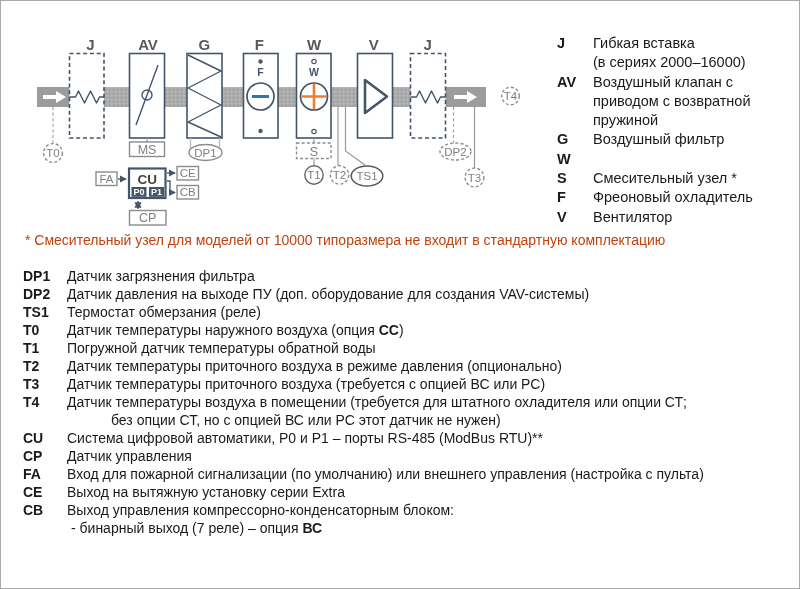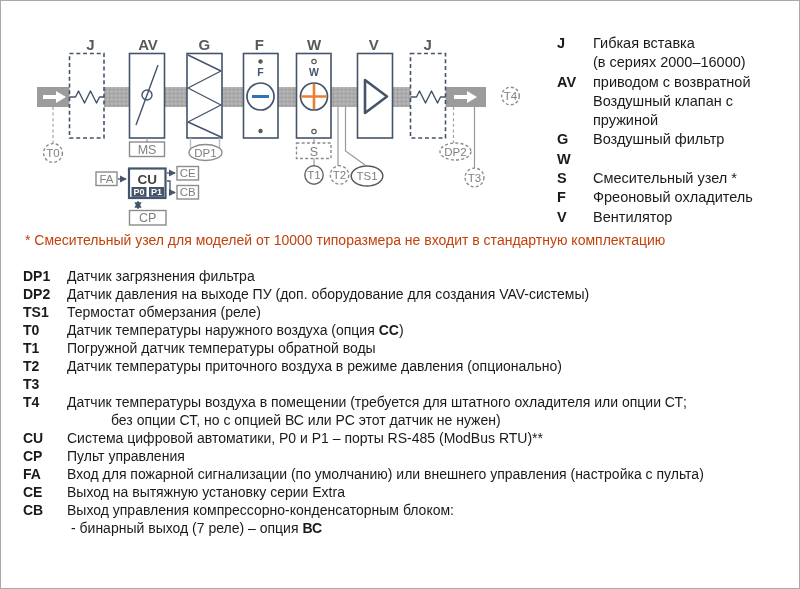--- a/index.html
+++ b/index.html
@@ -204,22 +204,22 @@
     <span class="lg-val">
       <span class="lg-line">Гибкая вставка</span>
       <span class="lg-line">(в сериях 2000–16000)</span>
       <span class="lg-line"></span>
     </span>
   </div>
 
   <div class="lg-row">
     <span class="lg-key">AV</span>
     <span class="lg-val">
+      <span class="lg-line">Воздушный клапан с</span>
       <span class="lg-line">приводом с возвратной</span>
-      <span class="lg-line">Воздушный клапан с</span>
       <span class="lg-line">пружиной</span>
     </span>
   </div>
 
   <div class="lg-row">
     <span class="lg-key">G</span>
     <span class="lg-val">
       <span class="lg-line">Воздушный фильтр</span>
       <span class="lg-line"></span>
       <span class="lg-line"></span>
@@ -286,40 +286,41 @@
     <span class="d-text"><span>Погружной датчик температуры обратной воды</span><b></b><span></span></span>
   </div>
 
   <div class="d-row">
     <span class="d-key">T2</span>
     <span class="d-text"><span>Датчик температуры приточного воздуха в режиме давления (опционально)</span><b></b><span></span></span>
   </div>
 
   <div class="d-row">
     <span class="d-key">T3</span>
+    <span class="d-text"><span>Датчик температуры приточного воздуха (требуется с опцией ВС или РС)</span><b></b><span></span></span>
   </div>
 
   <div class="d-row">
     <span class="d-key">T4</span>
     <span class="d-text"><span>Датчик температуры воздуха в помещении (требуется для штатного охладителя или опции СТ;</span><b></b><span></span></span>
   </div>
 
   <div class="d-row">
     <span class="d-key"></span>
     <span class="d-text" style="padding-left:44px"><span>без опции СТ, но с опцией ВС или РС этот датчик не нужен)</span><b></b><span></span></span>
   </div>
 
   <div class="d-row">
     <span class="d-key">CU</span>
     <span class="d-text"><span>Система цифровой автоматики, Р0 и Р1 – порты RS-485 (ModBus RTU)**</span><b></b><span></span></span>
   </div>
 
   <div class="d-row">
     <span class="d-key">CP</span>
-    <span class="d-text"><span>Пульт управления</span><b></b><span></span></span>
+    <span class="d-text"><span>Датчик управления</span><b></b><span></span></span>
   </div>
 
   <div class="d-row">
     <span class="d-key">FA</span>
     <span class="d-text"><span>Вход для пожарной сигнализации (по умолчанию) или внешнего управления (настройка с пульта)</span><b></b><span></span></span>
   </div>
 
   <div class="d-row">
     <span class="d-key">CE</span>
     <span class="d-text"><span>Выход на вытяжную установку серии Extra</span><b></b><span></span></span>

